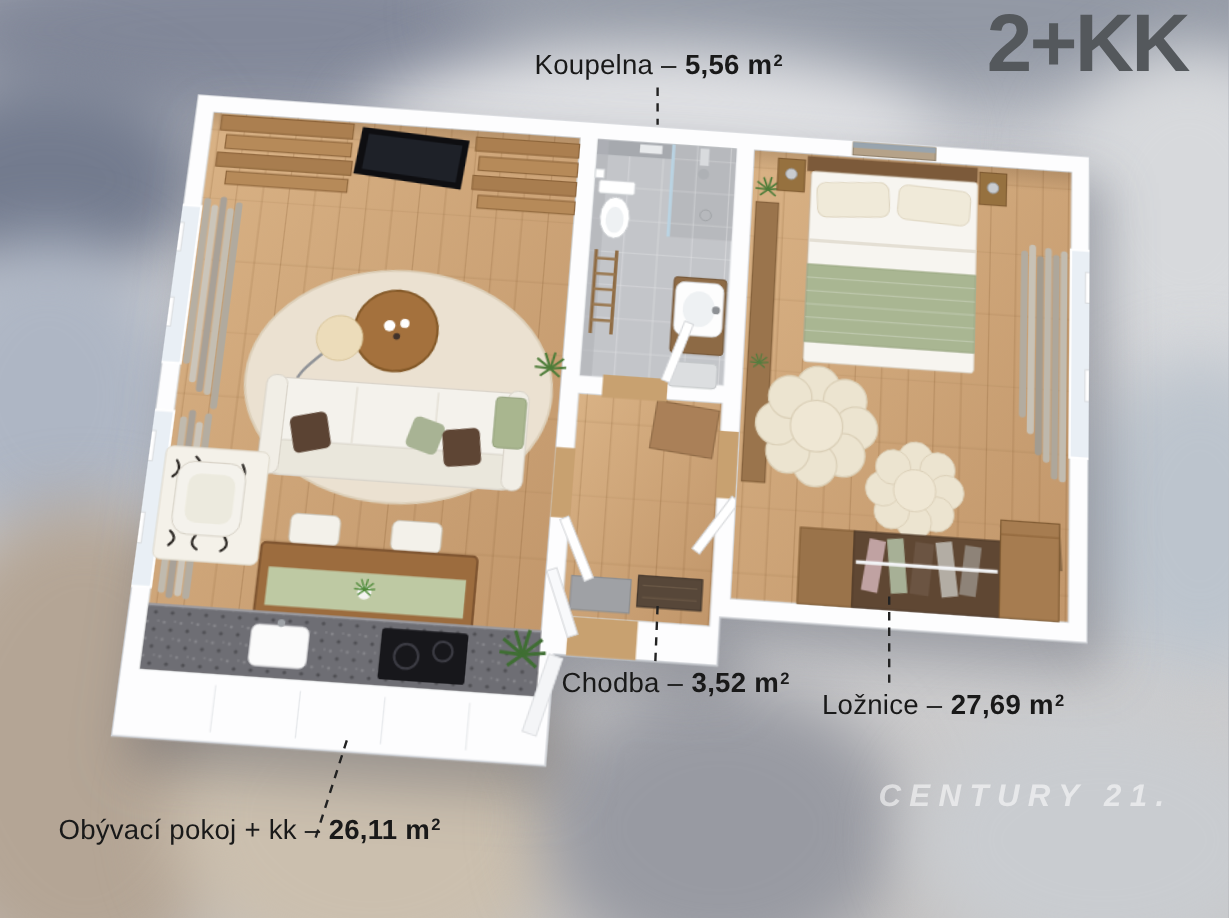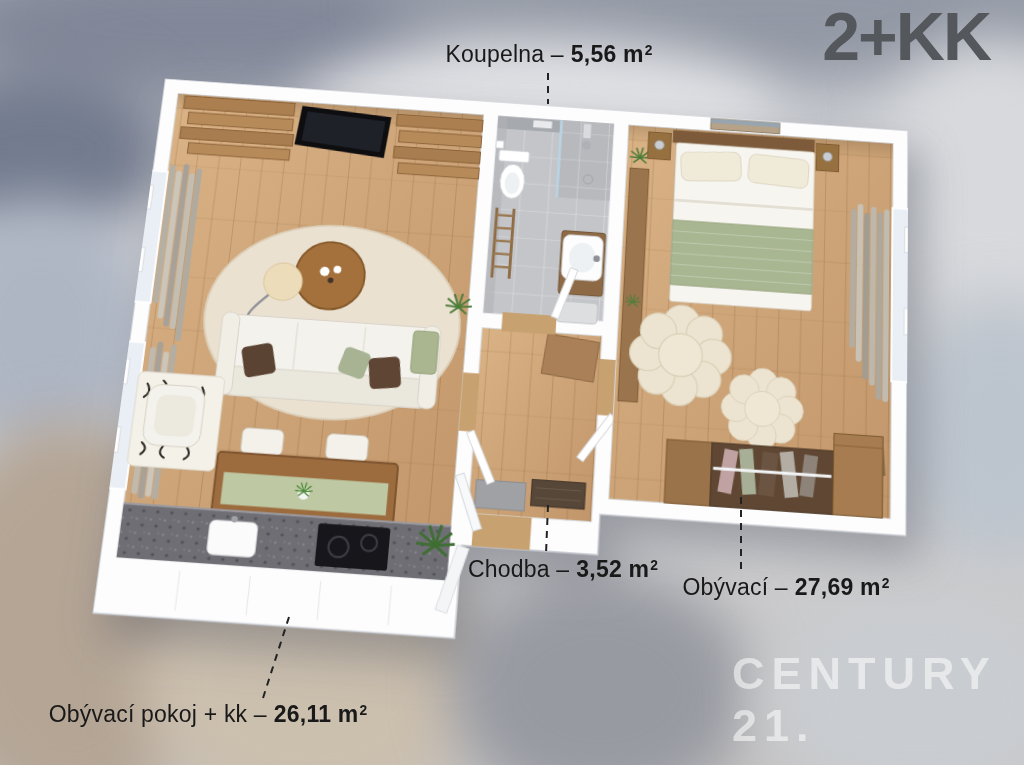--- a/index.html
+++ b/index.html
@@ -16,22 +16,22 @@
              filter:drop-shadow(14px 20px 22px rgba(66,72,86,.38));}
   .plan-wrap svg{display:block;width:100%;height:100%;}
   
   .room-label{position:absolute;transform:translateX(-50%);white-space:nowrap;
               font-size:23px;color:#191919;letter-spacing:.2px;}
   .room-label b{margin-left:7px;font-weight:700;}
   .room-label .sup{font-size:.6em;vertical-align:.5em;font-weight:700;margin-left:1px;}
   .leaders{position:absolute;inset:0;pointer-events:none;}
   .plan-title{position:absolute;top:2px;right:34px;font-size:68px;line-height:1;
               font-weight:800;letter-spacing:-2px;color:#54585c;}
-  .watermark{position:absolute;left:732px;top:648px;font-size:45px;font-weight:700;
-             letter-spacing:7px;color:rgba(255,255,255,.55);}
+  .watermark{position:absolute;left:732px;top:648px;font-size:26px;font-weight:700;
+             letter-spacing:7px;color:rgba(255,255,255,.55);font-style:italic;}
 </style>
 </head>
 <body>
 
 <div class="stage">
 
   <div class="bg">
     <div class="blob" style="left:-60px;top:-50px;width:520px;height:150px;background:#828899;"></div>
     <div class="blob" style="left:380px;top:-60px;width:740px;height:140px;background:#9298a4;"></div>
     <div class="blob" style="left:-90px;top:60px;width:260px;height:180px;background:#737b8e;"></div>
@@ -324,23 +324,23 @@
     <line x1="289" y1="617" x2="263" y2="698" stroke="#222" stroke-width="2" stroke-dasharray="7 6"></line>
   </svg>
 
   <div class="room-label" style="left:549px;top:41px;">
     <span>Koupelna –</span><b>5,56 m</b><b class="sup">2</b>
   </div>
   <div class="room-label" style="left:563px;top:556px;">
     <span>Chodba –</span><b>3,52 m</b><b class="sup">2</b>
   </div>
   <div class="room-label" style="left:786px;top:574px;">
-    <span>Obývací –</span><b>27,69 m</b><b class="sup">2</b>
-  </div>
-  <div class="room-label" style="left:208px;top:701px;text-align:right;">
+    <span>Ložnice –</span><b>27,69 m</b><b class="sup">2</b>
+  </div>
+  <div class="room-label" style="left:208px;top:678px;text-align:right;">
     <span>Obývací pokoj + kk –</span><b>26,11 m</b><b class="sup">2</b>
   </div>
 
   <div class="plan-title">2+KK</div>
 
   <div class="watermark">CENTURY 21.</div>
 
 </div>
 
 </body></html>

